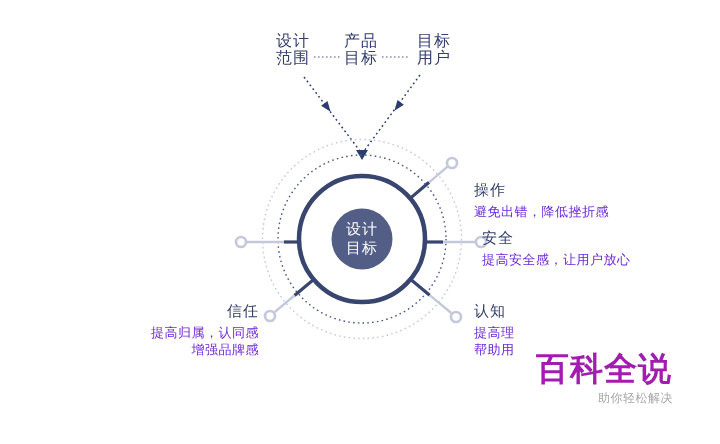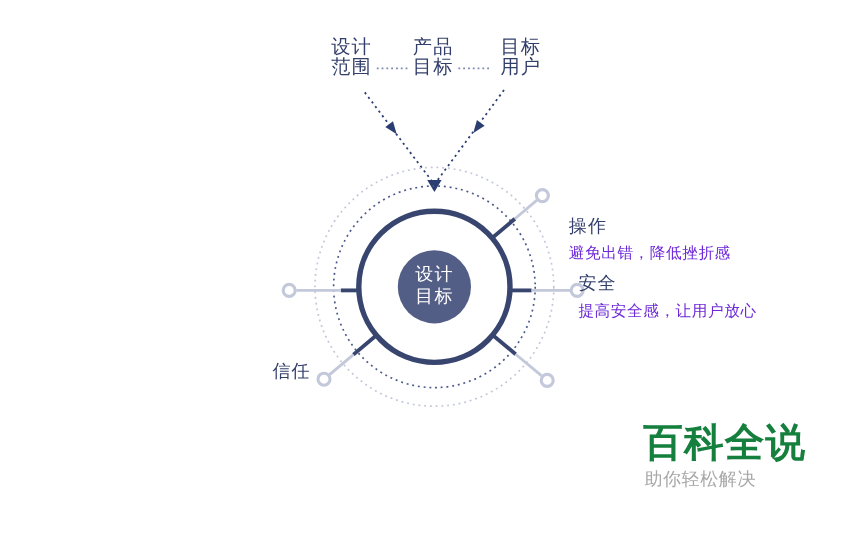--- a/index.html
+++ b/index.html
@@ -1,41 +1,41 @@
 <!DOCTYPE html>
 <html><head>
 <meta charset="utf-8">
 <style>
   html,body{margin:0;padding:0;background:#ffffff;}
   .stage{
     position:relative;width:720px;height:444px;background:#ffffff;overflow:hidden;
-    font-family:Liberation Mono, monospace;
+    font-family:Liberation Serif, serif;
   }
   .stage svg{position:absolute;left:0;top:0;}
   .txt{position:absolute;white-space:nowrap;}
   .top-label{
     width:48px;text-align:center;font-size:16px;line-height:17px;
     color:#333f6b;font-weight:500;letter-spacing:1px;
   }
   .hub-label{
     left:332px;top:220px;width:60px;text-align:center;
     color:#ffffff;font-size:15px;line-height:19px;letter-spacing:1px;font-weight:500;
   }
   .node{position:absolute;}
   .node .title{font-size:15px;line-height:18px;color:#333f6b;letter-spacing:1px;font-weight:500;}
   .node .desc{font-size:13px;line-height:17px;color:#6d28d9;margin-top:4px;letter-spacing:0.5px;}
   .node.align-right{text-align:right;}
   .wm-backdrop{position:absolute;left:520px;top:340px;width:200px;height:104px;background:#ffffff;}
   .wm-title{
     position:absolute;left:536px;top:347px;font-size:33px;font-weight:700;
-    color:#15803d;letter-spacing:1px;
+    color:#a21caf;letter-spacing:1px;
   }
   .wm-sub{
-    position:absolute;left:537px;top:390px;width:136px;text-align:left;
-    font-size:15px;color:#a7a7a7;letter-spacing:0.5px;
+    position:absolute;left:537px;top:390px;width:136px;text-align:right;
+    font-size:12px;color:#a7a7a7;letter-spacing:0.5px;
   }
 </style>
 </head>
 <body>
 
 <div class="stage">
 
   <svg width="720" height="444" viewBox="0 0 720 444">
 
     <line x1="314" y1="57" x2="340" y2="57" stroke="#7e89ae" stroke-width="1.3" stroke-dasharray="1.5 2.5"></line>
@@ -95,23 +95,34 @@
   <div class="node" style="left:474px;top:146px;margin-top:35px;">
     <div class="title">操作</div>
     <div class="desc">避免出错，降低挫折感</div>
   </div>
 
   <div class="node" style="left:482px;top:229px;">
     <div class="title">安全</div>
     <div class="desc">提高安全感，让用户放心</div>
   </div>
 
+  <div class="node" style="left:474px;top:302px;">
+    <div class="title">认知</div>
+    <div class="desc">
+      <div>提高理</div>
+      <div>帮助用</div>
+    </div>
+  </div>
 
   <div class="node align-right" style="left:60px;top:302px;width:199px;">
     <div class="title">信任</div>
+    <div class="desc">
+      <div>提高归属，认同感</div>
+      <div>增强品牌感</div>
+    </div>
   </div>
 
 
   <div class="wm-backdrop"></div>
   <div class="wm-title">百科全说</div>
   <div class="wm-sub">助你轻松解决</div>
 
 </div>
 
 </body></html>

